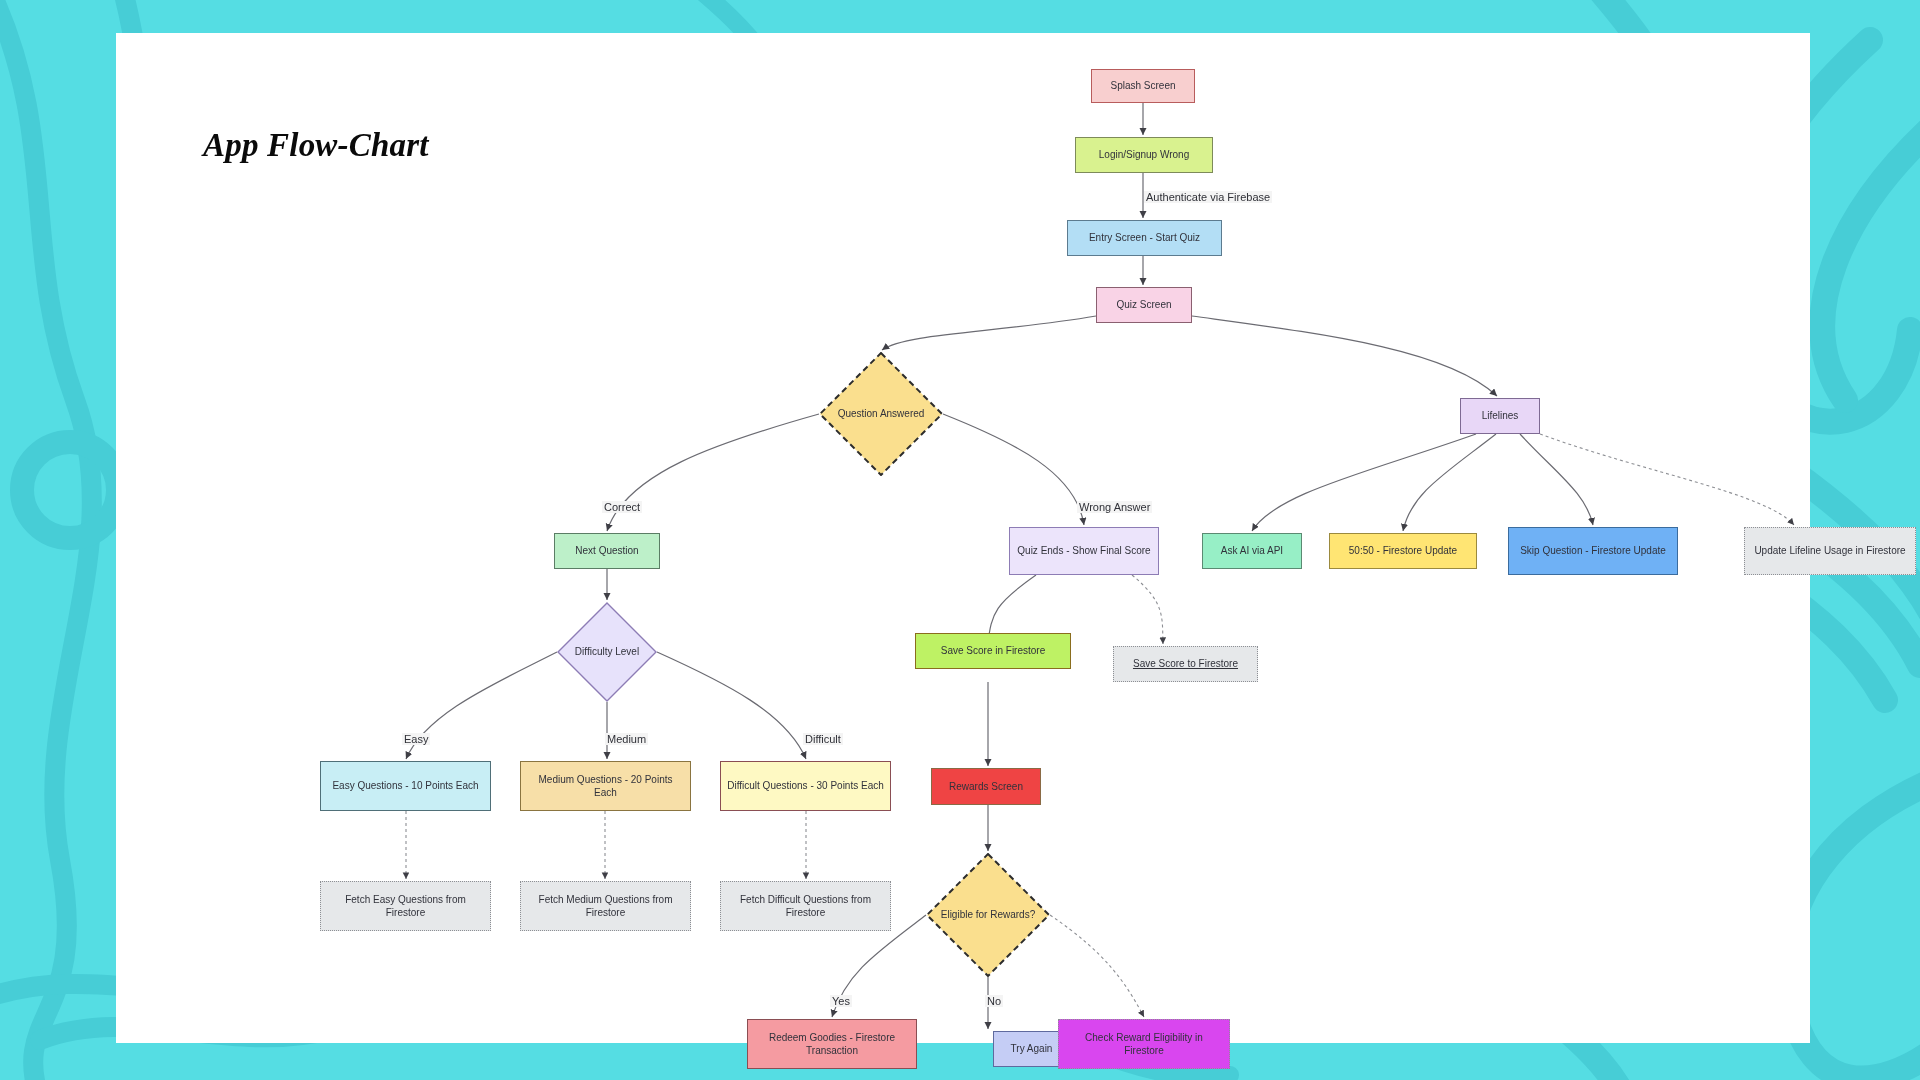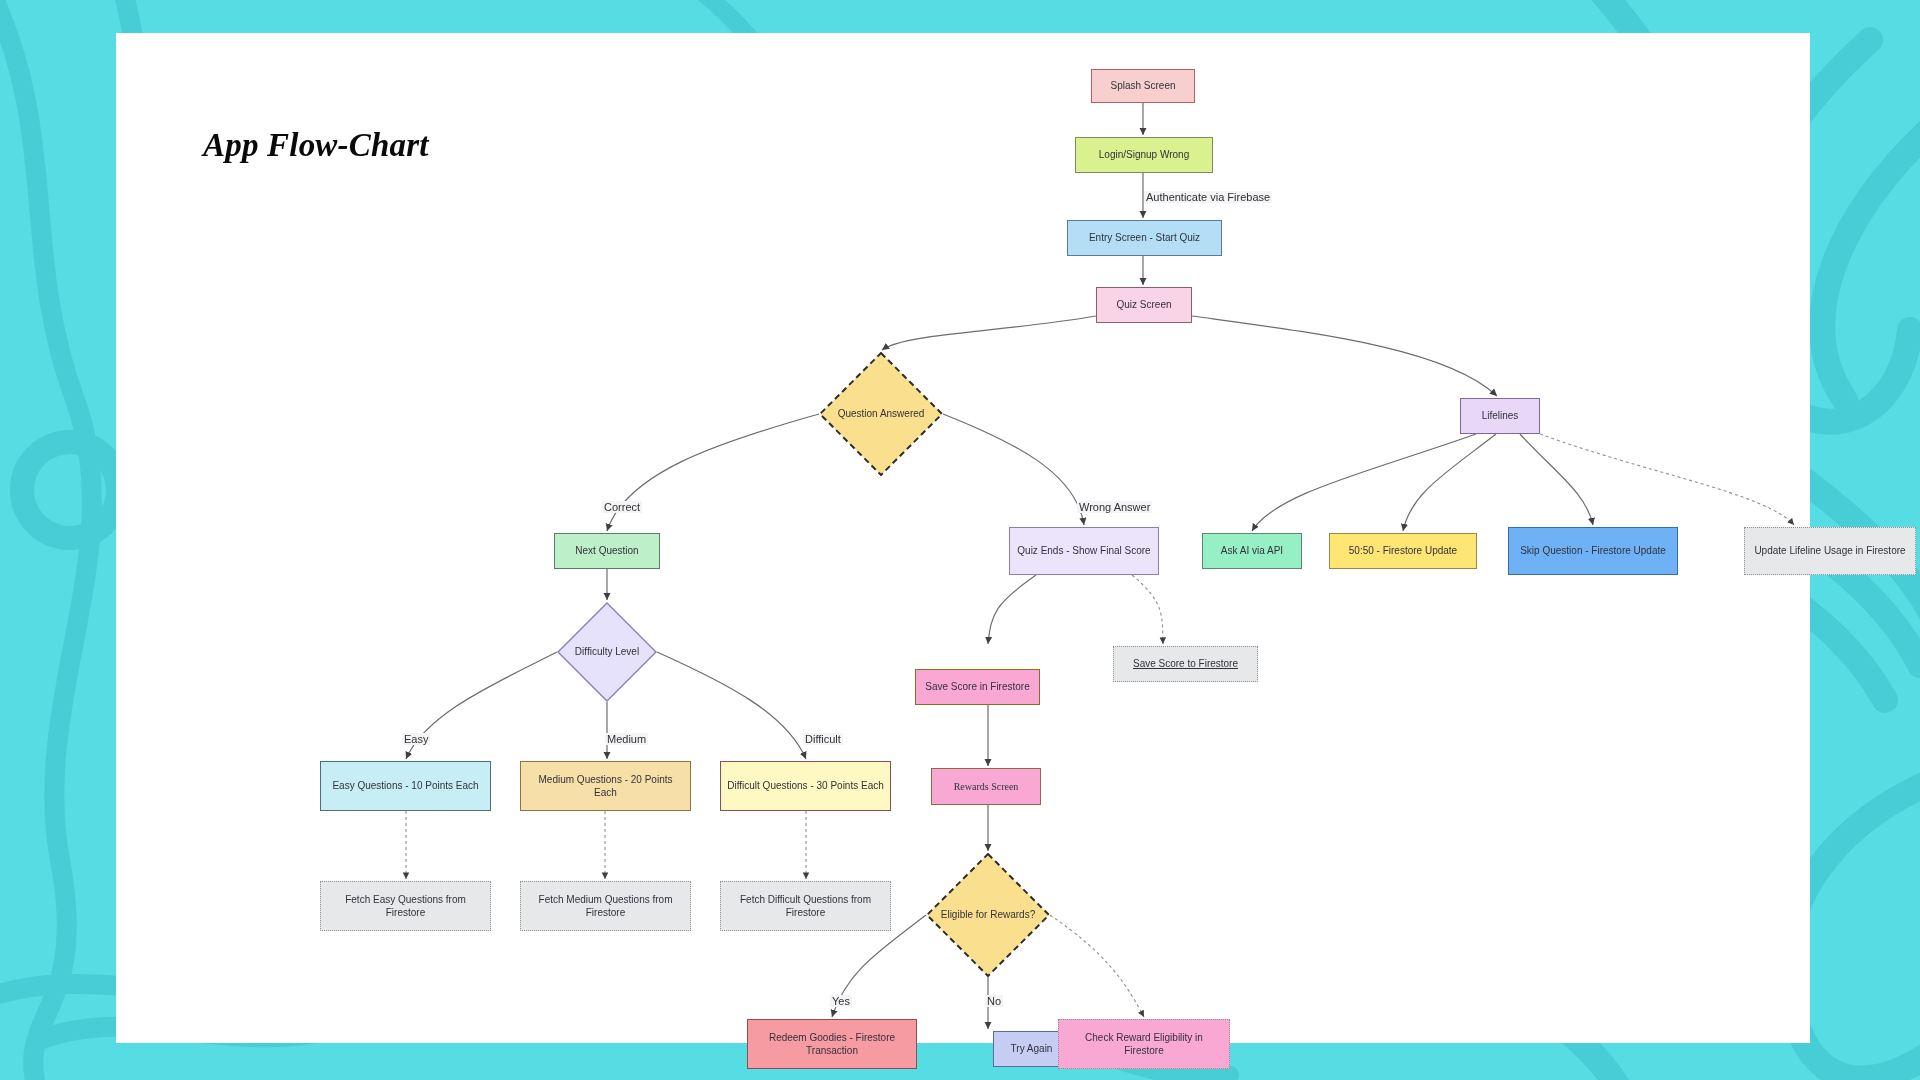--- a/index.html
+++ b/index.html
@@ -169,36 +169,36 @@
       </div>
       <div class="node" style="left: 1592px; top: 494px; width: 172px; height: 48px; background: rgb(230, 232, 234); border: 1.4px dotted rgb(141, 143, 148); margin-left: 36px;">
         <span>Update Lifeline Usage in Firestore</span>
       </div>
       <div class="node diamond" style="left: 441px; top: 569px; width: 100px; height: 100px;">
         <svg class="dshape" viewBox="0 0 100 100">
           <polygon points="50,1 99,50 50,99 1,50" fill="#e7e2fb" stroke="#8d7cb5" stroke-width="1.4" stroke-dasharray="none"></polygon>
         </svg>
         <span class="dtext">Difficulty Level</span>
       </div>
-      <div class="node" style="left: 799px; top: 636px; width: 125px; height: 36px; background: #f9a8d4; border: 1.4px solid rgb(138, 109, 30);">
+      <div class="node" style="left: 799px; top: 600px; width: 156px; height: 36px; background: #bef264; border: 1.4px solid rgb(138, 109, 30);">
         <span>Save Score in Firestore</span>
       </div>
       <div class="node" style="left: 997px; top: 613px; width: 145px; height: 36px; background: rgb(230, 232, 234); border: 1.4px dotted rgb(141, 143, 148); text-decoration: underline;">
         <span>Save Score to Firestore</span>
       </div>
       <div class="node" style="left: 204px; top: 728px; width: 171px; height: 50px; background: rgb(200, 238, 245); border: 1.4px solid rgb(79, 111, 120);">
         <span>Easy Questions - 10 Points Each</span>
       </div>
       <div class="node" style="left: 404px; top: 728px; width: 171px; height: 50px; background: rgb(247, 223, 168); border: 1.4px solid rgb(138, 116, 64);">
         <span>Medium Questions - 20 Points Each</span>
       </div>
       <div class="node" style="left: 604px; top: 728px; width: 171px; height: 50px; background: #fef9c3; border: 1.4px solid rgb(138, 78, 83);">
         <span>Difficult Questions - 30 Points Each</span>
       </div>
-      <div class="node" style="left: 815px; top: 735px; width: 110px; height: 37px; background: #f9a8d4; border: 1.4px solid rgb(138, 106, 69); font-family: Liberation Serif, serif;">
+      <div class="node" style="left: 815px; top: 735px; width: 110px; height: 37px; background: #ef4444; border: 1.4px solid rgb(138, 106, 69);">
         <span>Rewards Screen</span>
       </div>
       <div class="node" style="left: 204px; top: 848px; width: 171px; height: 50px; background: rgb(230, 232, 234); border: 1.4px dotted rgb(141, 143, 148);">
         <span>Fetch Easy Questions from Firestore</span>
       </div>
       <div class="node" style="left: 404px; top: 848px; width: 171px; height: 50px; background: rgb(230, 232, 234); border: 1.4px dotted rgb(141, 143, 148); justify-content: flex-end;">
         <span>Fetch Medium Questions from Firestore</span>
       </div>
       <div class="node" style="left: 604px; top: 848px; width: 171px; height: 50px; background: rgb(230, 232, 234); border: 1.4px dotted rgb(141, 143, 148);">
         <span>Fetch Difficult Questions from Firestore</span>
@@ -208,21 +208,21 @@
           <polygon points="62,1 123,62 62,123 1,62" fill="#fadf8e" stroke="#2c2c2c" stroke-width="2" stroke-dasharray="6,4"></polygon>
         </svg>
         <span class="dtext">Eligible for Rewards?</span>
       </div>
       <div class="node" style="left: 631px; top: 986px; width: 170px; height: 50px; background: rgb(245, 155, 161); border: 1.4px solid rgb(138, 78, 83);">
         <span>Redeem Goodies - Firestore Transaction</span>
       </div>
       <div class="node" style="left: 832px; top: 998px; width: 77px; height: 36px; background: rgb(197, 205, 245); border: 1.4px solid rgb(95, 106, 158); margin-left: 45px;">
         <span>Try Again</span>
       </div>
-      <div class="node" style="left: 942px; top: 986px; width: 172px; height: 50px; background: #f9a8d4; border: 1.4px dotted rgb(141, 143, 148);">
+      <div class="node" style="left: 942px; top: 986px; width: 172px; height: 50px; background: #d946ef; border: 1.4px dotted rgb(141, 143, 148);">
         <span>Check Reward Eligibility in Firestore</span>
       </div>
     </div>
 
   <div id="edgelabel-layer">
       <div class="elabel" style="left: 1028px; top: 158px;">Authenticate via Firebase</div>
       <div class="elabel" style="left: 486px; top: 468px;">Correct</div>
       <div class="elabel" style="left: 961px; top: 468px;">Wrong Answer</div>
       <div class="elabel" style="left: 286px; top: 700px;">Easy</div>
       <div class="elabel" style="left: 489px; top: 700px;">Medium</div>

